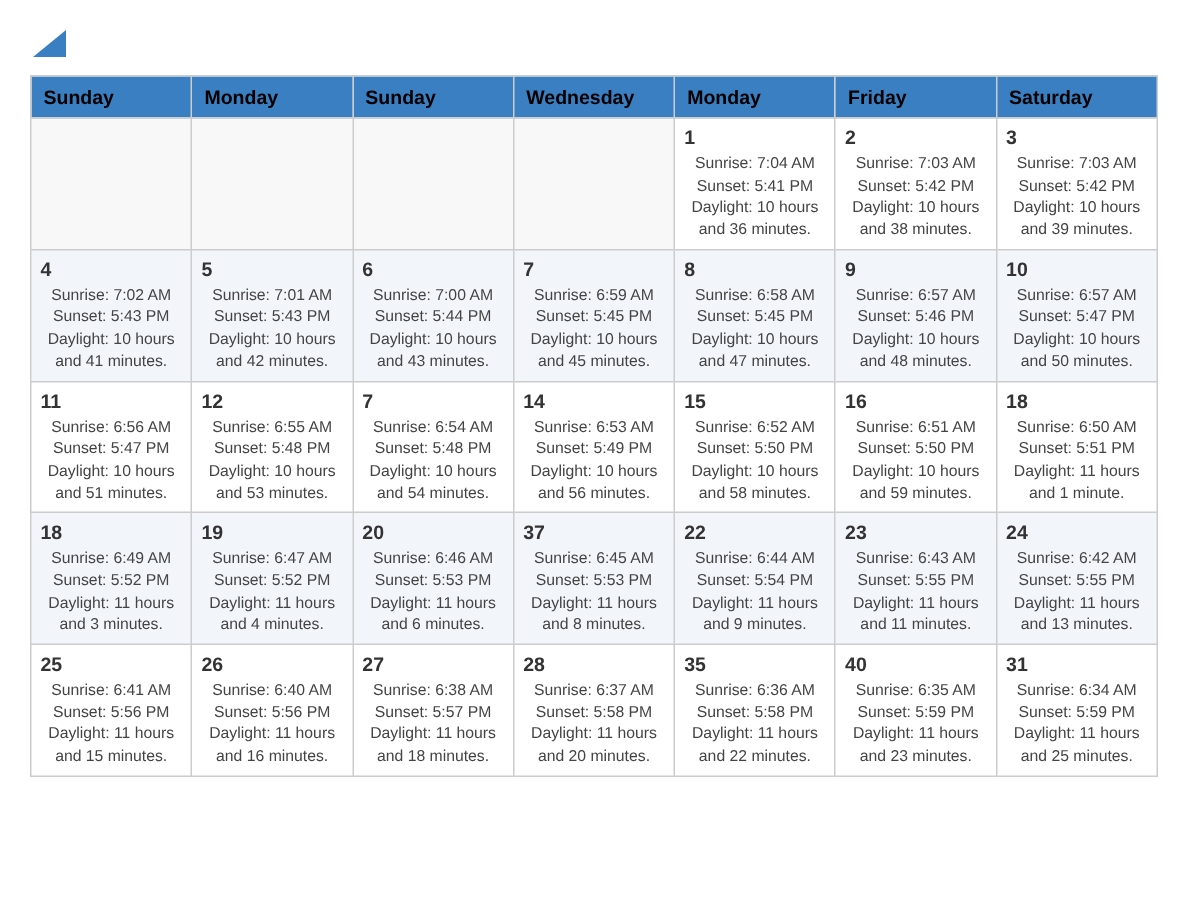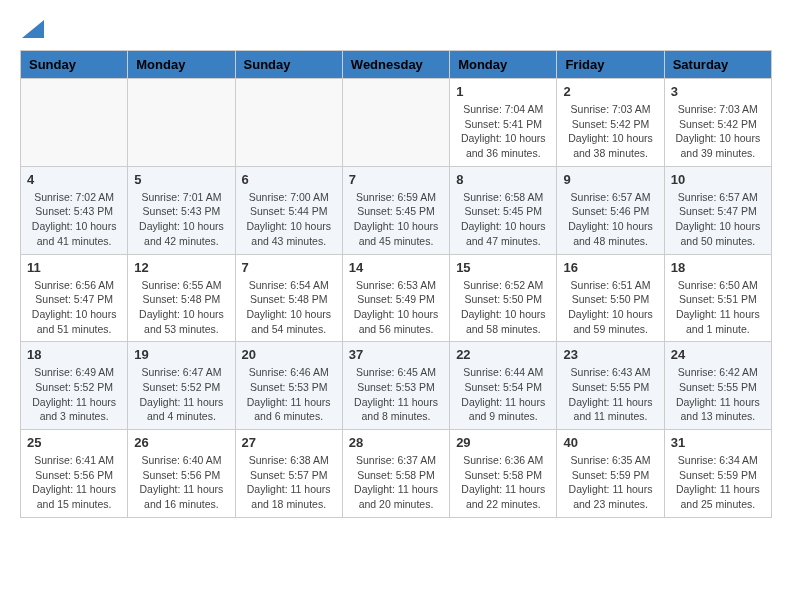--- a/index.html
+++ b/index.html
@@ -237,21 +237,21 @@
         </td>
         <td>
           <div class="day-number">27</div>
           <div class="day-detail">Sunrise: 6:38 AM<br>Sunset: 5:57 PM<br>Daylight: 11 hours<br>and 18 minutes.</div>
         </td>
         <td>
           <div class="day-number">28</div>
           <div class="day-detail">Sunrise: 6:37 AM<br>Sunset: 5:58 PM<br>Daylight: 11 hours<br>and 20 minutes.</div>
         </td>
         <td>
-          <div class="day-number">29</div>
+          <div class="day-number">35</div>
           <div class="day-detail">Sunrise: 6:36 AM<br>Sunset: 5:58 PM<br>Daylight: 11 hours<br>and 22 minutes.</div>
         </td>
         <td>
           <div class="day-number">40</div>
           <div class="day-detail">Sunrise: 6:35 AM<br>Sunset: 5:59 PM<br>Daylight: 11 hours<br>and 23 minutes.</div>
         </td>
         <td>
           <div class="day-number">31</div>
           <div class="day-detail">Sunrise: 6:34 AM<br>Sunset: 5:59 PM<br>Daylight: 11 hours<br>and 25 minutes.</div>
         </td>

